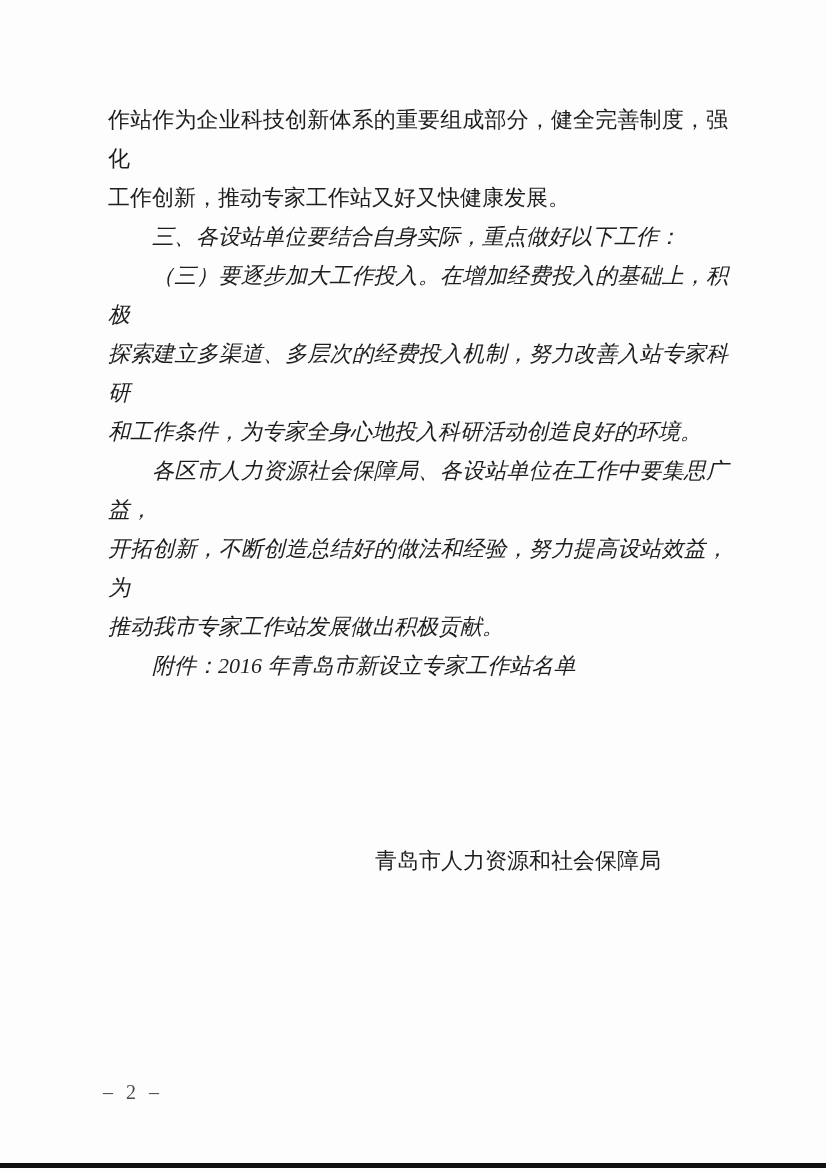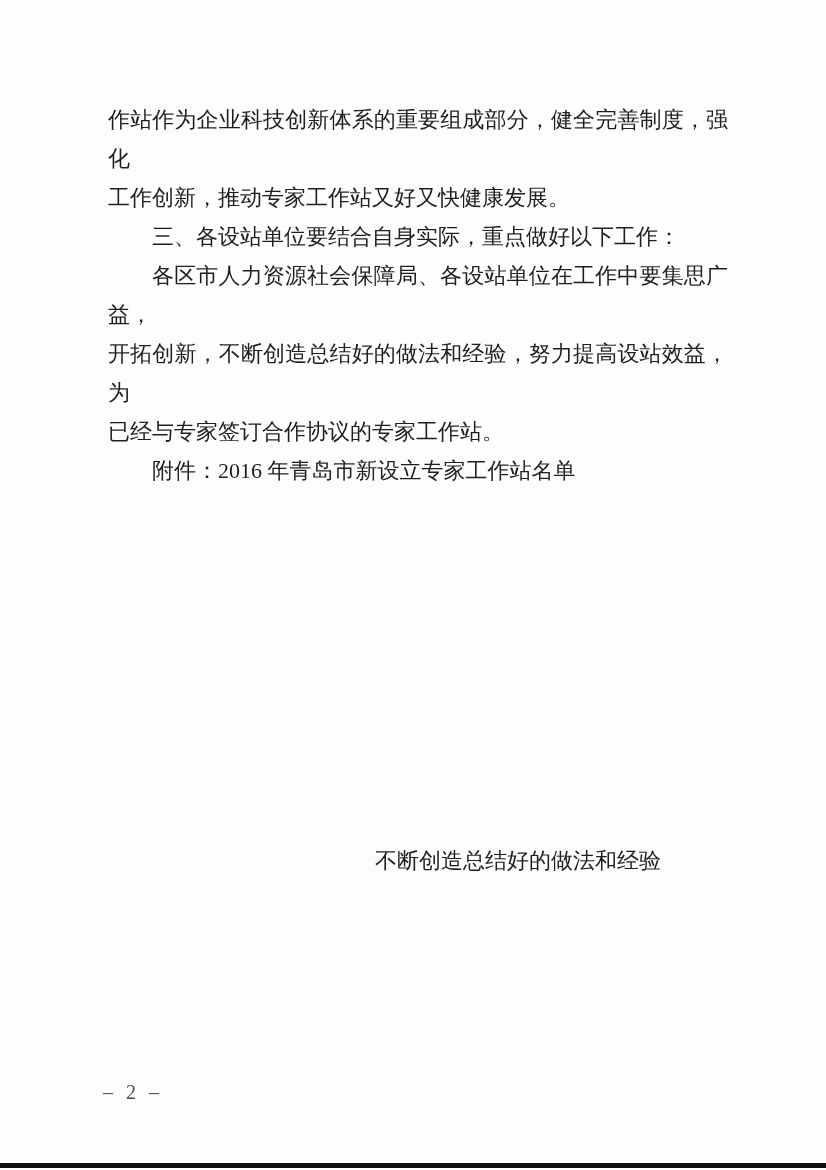--- a/index.html
+++ b/index.html
@@ -24,20 +24,21 @@
     font-size: 22px;
     line-height: 39px;
     text-align: justify;
   }
   .para {
     margin: 0;
     white-space: pre-line; 
   }
   .para.indent {
     text-indent: 2em;
+    font-style: italic;
   }
   .para.attachment {
   }
   .signature {
     position: absolute;
     left: 375px;
     top: 839px;
     text-align: center;
     font-size: 22px;
     line-height: 44px;
@@ -64,27 +65,30 @@
 </style>
 </head>
 <body>
 
 <div class="page">
 
   <div class="doc-body">
     <p class="para">作站作为企业科技创新体系的重要组成部分，健全完善制度，强化
 工作创新，推动专家工作站又好又快健康发展。</p>
     <p class="para indent">三、各设站单位要结合自身实际，重点做好以下工作：</p>
+    <p class="para indent">（三）要逐步加大工作投入。在增加经费投入的基础上，积极
+探索建立多渠道、多层次的经费投入机制，努力改善入站专家科研
+和工作条件，为专家全身心地投入科研活动创造良好的环境。</p>
     <p class="para indent">各区市人力资源社会保障局、各设站单位在工作中要集思广益，
 开拓创新，不断创造总结好的做法和经验，努力提高设站效益，为
-已经与专家签订合作协议的专家工作站。</p>
+推动我市专家工作站发展做出积极贡献。</p>
     <p class="para indent attachment">附件：2016 年青岛市新设立专家工作站名单</p>
   </div>
 
   <div class="signature">
-    <div>不断创造总结好的做法和经验</div>
+    <div>青岛市人力资源和社会保障局</div>
   </div>
 
   <div class="footer-pagenum">– 2 –</div>
 
   <div class="scan-bar"></div>
 
 </div>
 
 </body></html>

